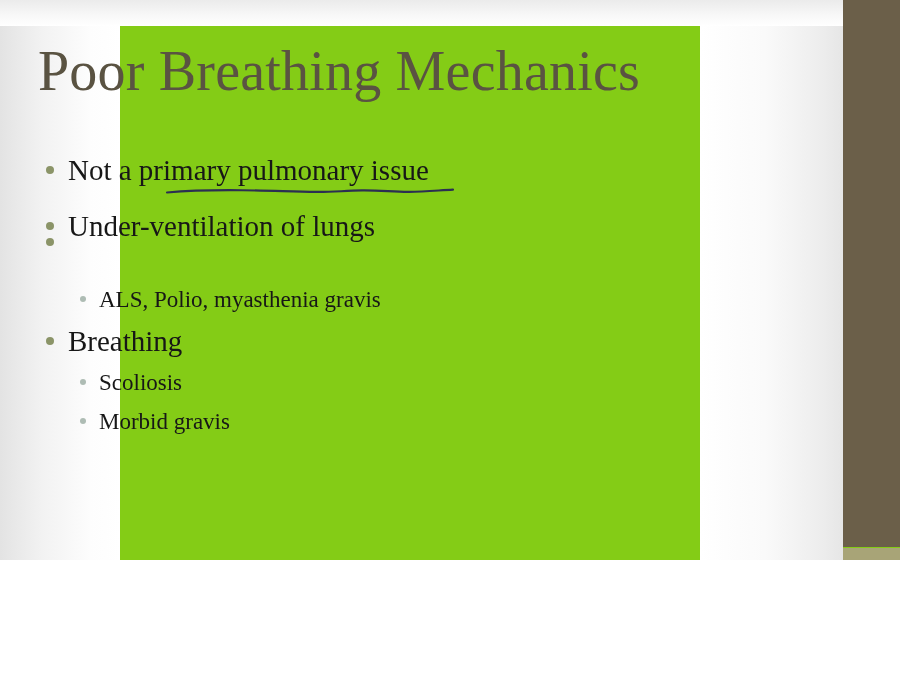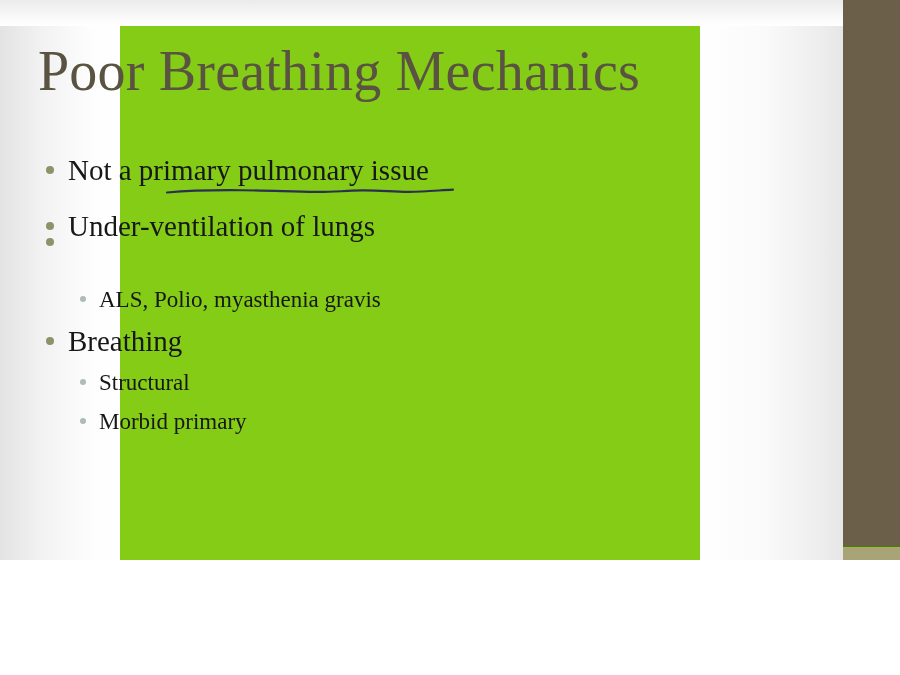--- a/index.html
+++ b/index.html
@@ -171,26 +171,26 @@
       <span class="txt" style="color: rgb(23, 23, 23);">ALS, Polio, myasthenia gravis</span>
     </div>
 
     <div class="bullet-row level-1">
       <span class="dot" style="background: rgb(139, 148, 104);"></span>
       <span class="txt" style="color: rgb(23, 23, 23);">Breathing</span>
     </div>
 
     <div class="bullet-row level-2">
       <span class="dot" style="background: rgb(174, 188, 180);"></span>
-      <span class="txt" style="color: rgb(23, 23, 23);">Structural</span>
+      <span class="txt" style="color: rgb(23, 23, 23);">Scoliosis</span>
     </div>
 
     <div class="bullet-row level-2">
       <span class="dot" style="background: rgb(174, 188, 180);"></span>
-      <span class="txt" style="color: rgb(23, 23, 23);">Morbid primary</span>
+      <span class="txt" style="color: rgb(23, 23, 23);">Morbid gravis</span>
     </div>
 
   </div>
 
   <svg class="ink-underline" viewBox="0 0 288 14">
     <path d="M1,7.5 C22,5.6 48,4.9 76,5.2 C104,5.5 126,6.6 150,6.9 C168,7.1 178,5.6 196,5.4 C214,5.2 226,6.8 242,6.9 C258,7.0 272,5.4 287,4.6" fill="none" stroke="#2b2f52" stroke-width="2.1" stroke-linecap="round"></path>
   </svg>
 
 </div>
 

